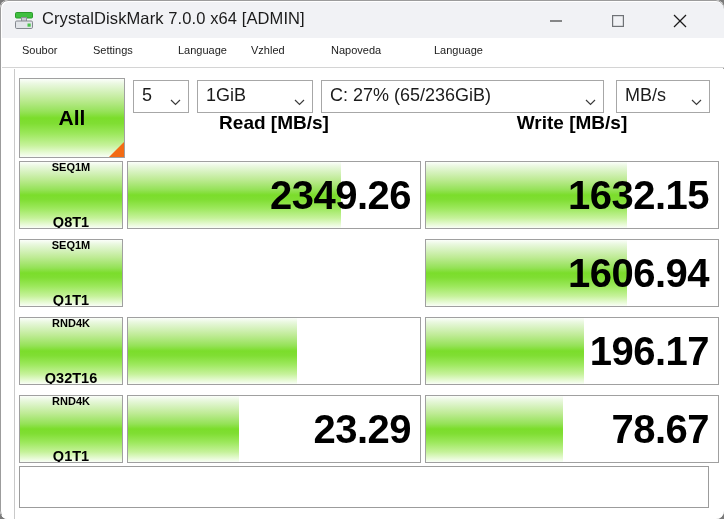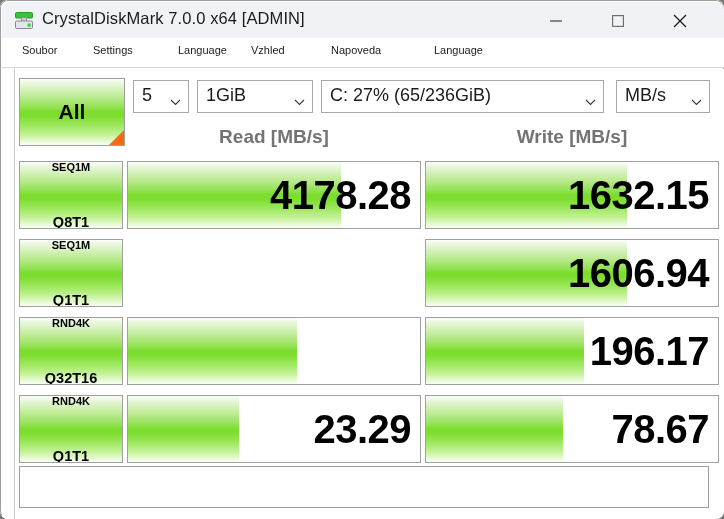--- a/index.html
+++ b/index.html
@@ -117,21 +117,21 @@
       #9ce85c 70%,
       #c6f29b 85%,
       #e9fbd8 95%,
       #f9fef6 100%);
   }
 
   
   #all-button {
     position: absolute;
     left: 17px; top: 9px;
-    width: 106px; height: 68px;
+    width: 106px; height: 80px;
     border: 1px solid #a0a0a0;
     box-sizing: border-box;
     cursor: default;
     overflow: hidden;
   }
   #all-label {
     position: absolute;
     left: 0; top: 0;
     width: 100%; height: 100%;
     display: flex;
@@ -177,24 +177,23 @@
   #combo-size  { left: 195px; width: 116px; }
   #combo-drive { left: 319px; width: 283px; padding-left: 20px; }
   #combo-unit  { left: 614px; width: 94px; }
 
   
   .col-header {
     position: absolute;
     top: 43px;
     font-size: 19px;
     font-weight: bold;
-    color: #737373;
+    color: #000000;
     text-align: center;
     font-family: "Liberation Sans", sans-serif;
-    margin-top: 14px;
   }
   #header-read  { left: 125px; width: 294px; }
   #header-write { left: 423px; width: 294px; }
 
   
   .test-btn {
     position: absolute;
     left: 17px;
     width: 104px; height: 68px;
     border: 1px solid #a0a0a0;
@@ -343,21 +342,21 @@
 
       <div class="col-header" id="header-read">Read [MB/s]</div>
       <div class="col-header" id="header-write">Write [MB/s]</div>
 
       <div class="test-btn greengrad" style="top:92px">
         <span class="ln1">SEQ1M</span>
         <span class="ln2">Q8T1</span>
       </div>
       <div class="value-cell read" style="top:92px">
         <span class="value-fill greengrad" style="width:73%"></span>
-        <span class="value-text">4178.28</span>
+        <span class="value-text">2349.26</span>
       </div>
       <div class="value-cell write" style="top:92px">
         <span class="value-fill greengrad" style="width:69%"></span>
         <span class="value-text">1632.15</span>
       </div>
 
       <div class="test-btn greengrad" style="top:170px">
         <span class="ln1">SEQ1M</span>
         <span class="ln2">Q1T1</span>
       </div>

